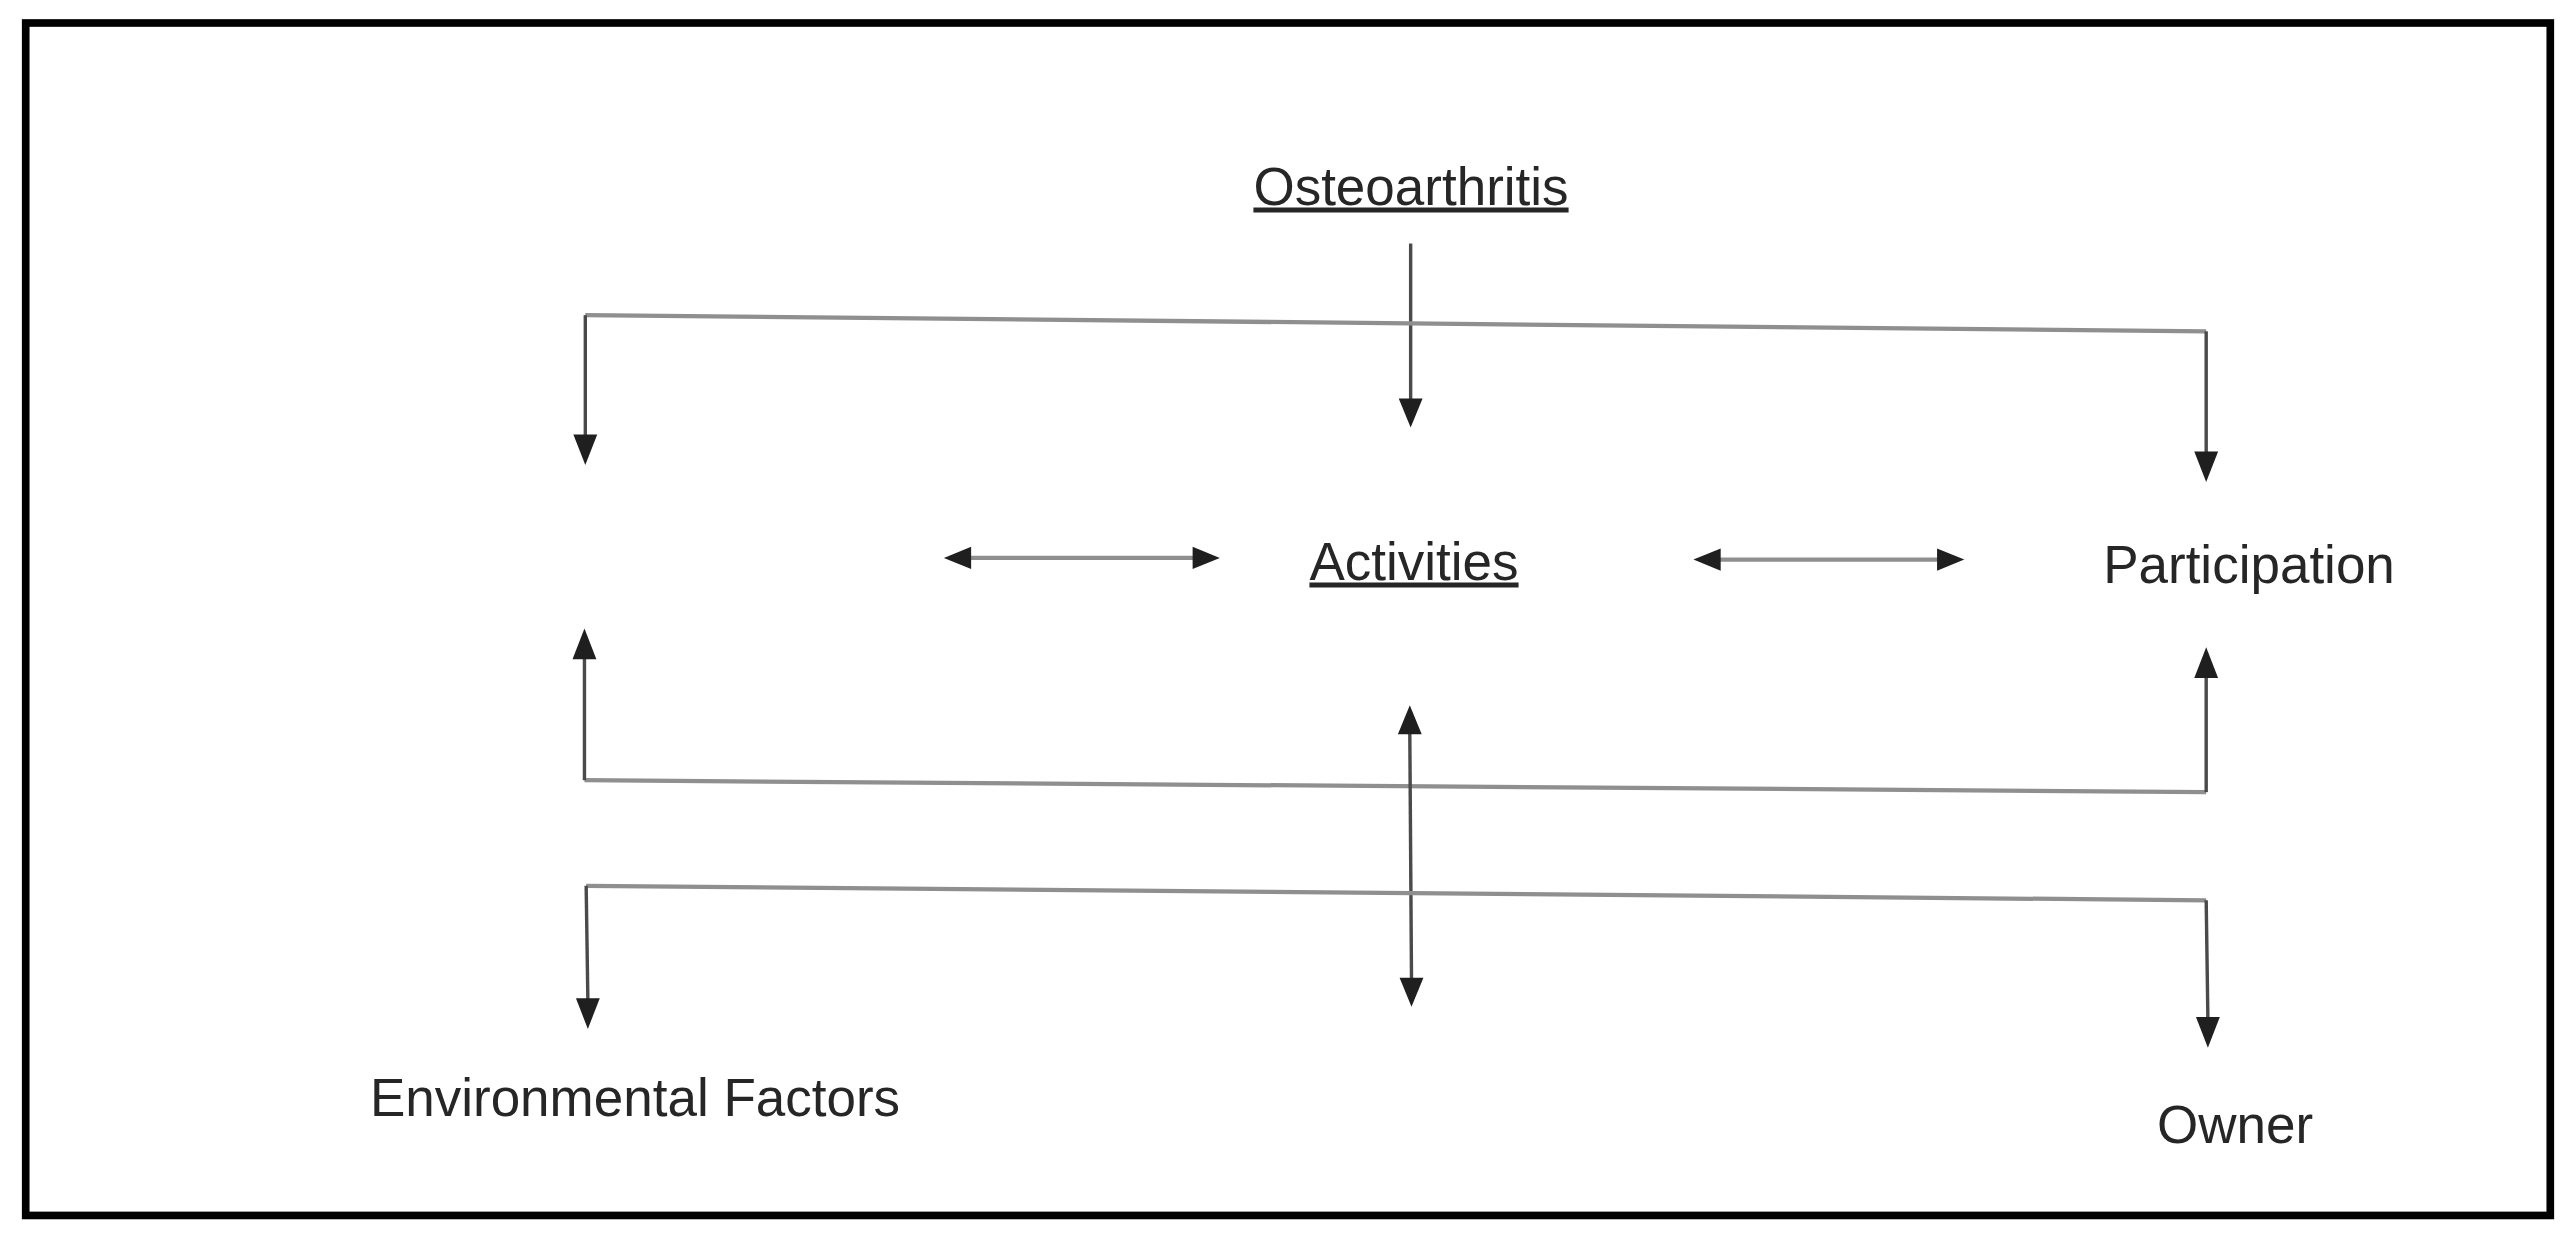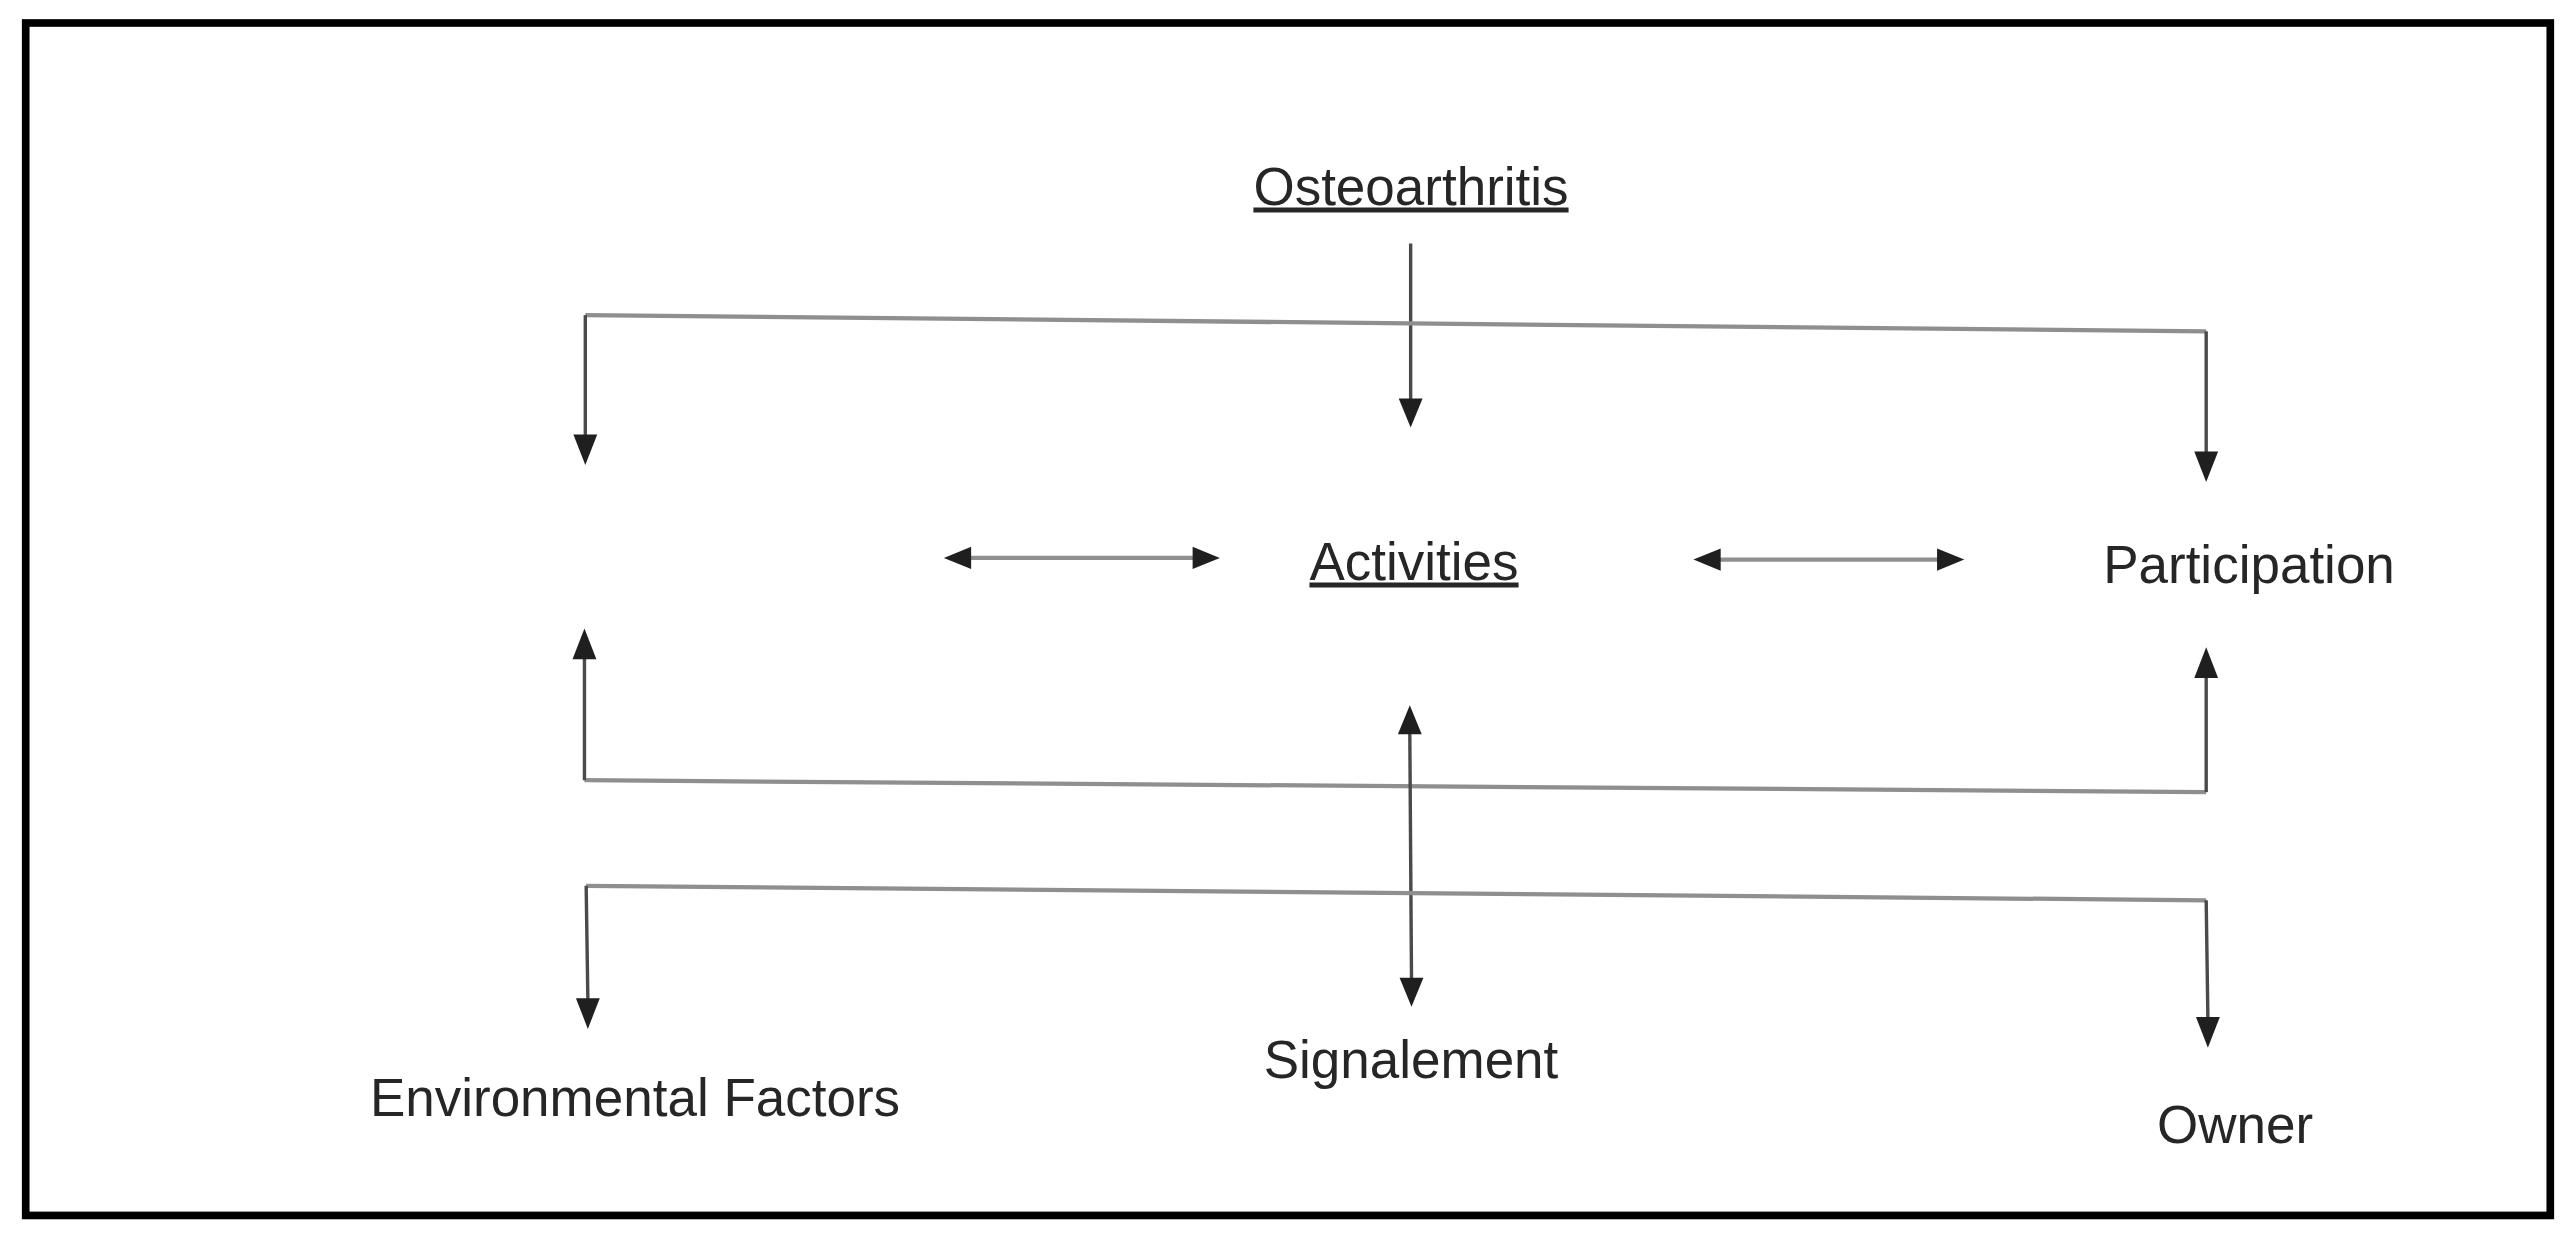--- a/index.html
+++ b/index.html
@@ -94,18 +94,17 @@
 
   <div class="node-label" style="left:1411px; top:186px;text-decoration:underline;">Osteoarthritis</div>
 
 
   <div class="node-label" style="left:1414px; top:561px;text-decoration:underline;">Activities</div>
 
   <div class="node-label" style="left:2249px; top:564px;">Participation</div>
 
   <div class="node-label" style="left:622px; top:1097px;margin-left:13px;">Environmental Factors</div>
 
-  <div class="node-label" style="left:1411px; top:1059px;">Signalement</div>
 
   <div class="node-label" style="left:2211px; top:1124px;margin-left:24px;">Owner</div>
 
 </div>
 
 
 </body></html>

